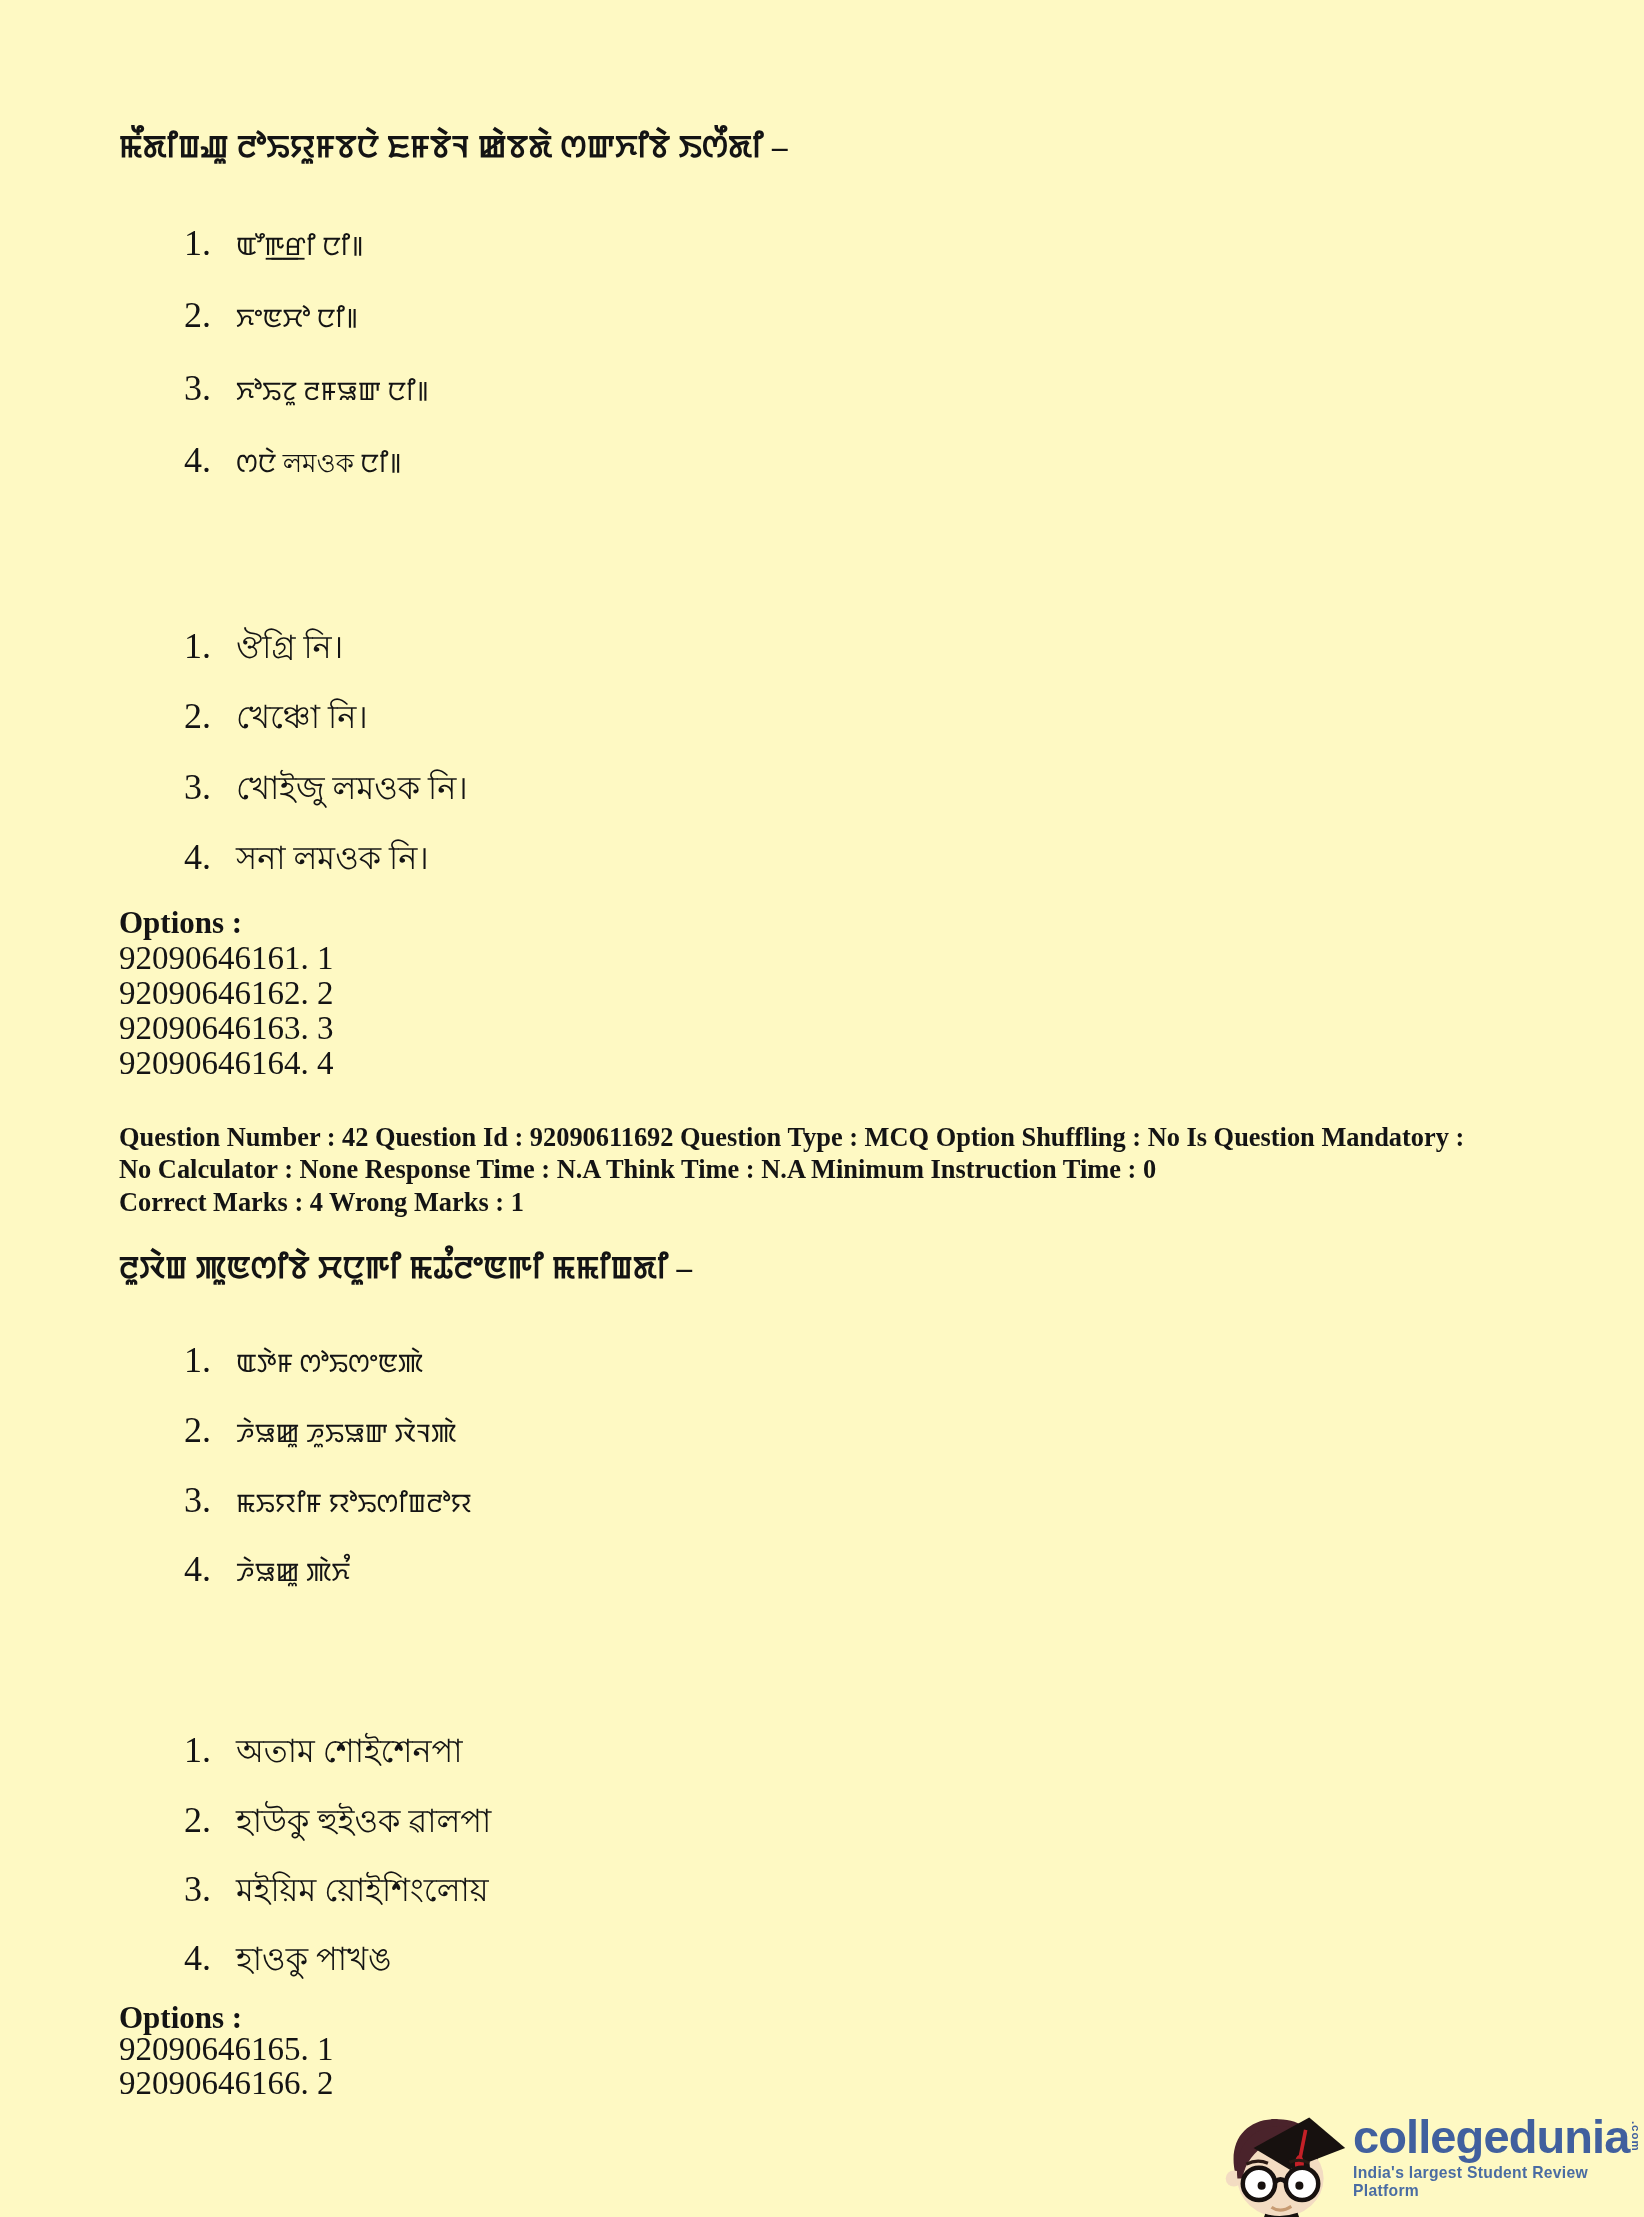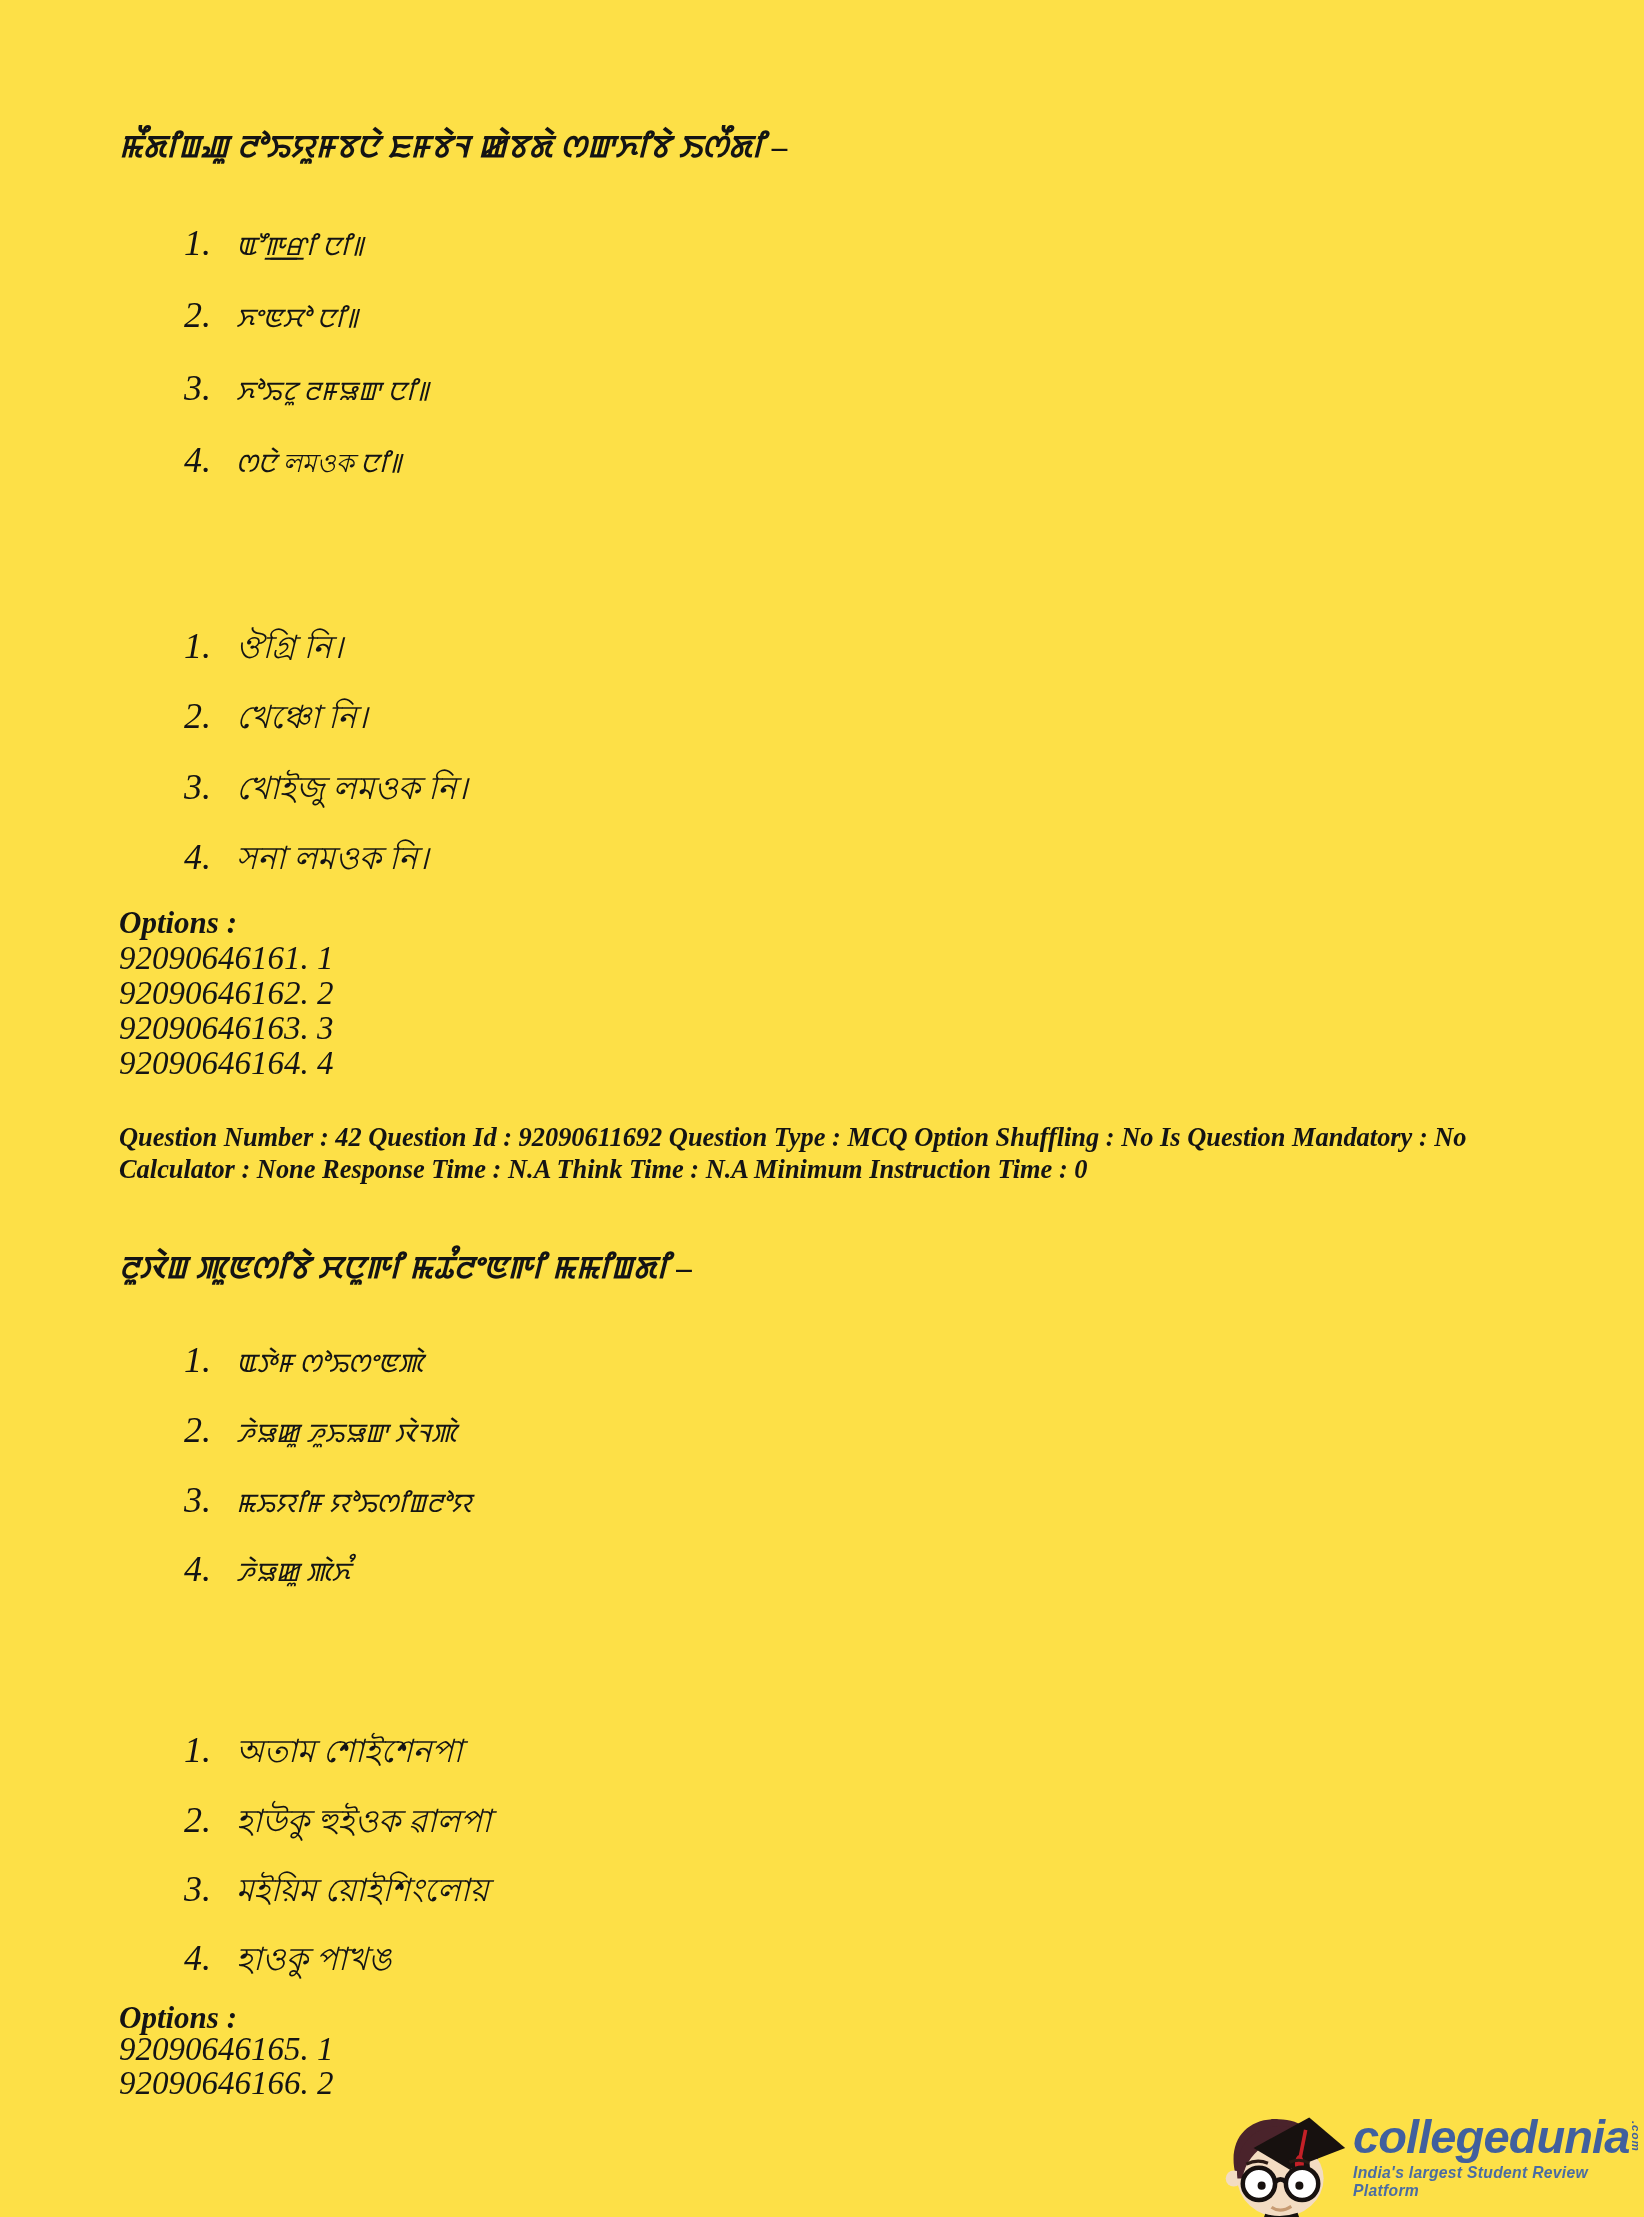--- a/index.html
+++ b/index.html
@@ -1,24 +1,23 @@
 <!DOCTYPE html>
 <html style="font-size:14.3px"><head>
 <meta charset="utf-8">
 <style>
   html,body{margin:0;padding:0;background:#ffffff;}
   .page{
     position:relative;
     width:1644px;
     height:2217px;
-    background:#fde047;
+    background:#fef9c3;
     overflow:hidden;
     font-family:"Liberation Serif", serif;
     color:#141414;
-    font-style:italic;
   }
   
   .h-mm{
     position:absolute; left:119px;
     font-size:31px; font-weight:700; letter-spacing:0.4px;
     white-space:nowrap;
   }
   .h-bn{
     position:absolute; left:119px;
     font-size:33px; font-weight:400;
@@ -121,20 +120,21 @@
     <span class="txt-bn">সনা লমওক নি।</span>
   </div>
 
   <div class="opts-label" style="top:905px">Options :</div>
   <div class="opt-id" style="top:940px">92090646161. 1</div>
   <div class="opt-id" style="top:975px">92090646162. 2</div>
   <div class="opt-id" style="top:1010px">92090646163. 3</div>
   <div class="opt-id" style="top:1045px">92090646164. 4</div>
 
   <div class="meta-par" style="top:1121px">Question Number : 42 Question Id : 92090611692 Question Type : MCQ Option Shuffling : No Is Question Mandatory : No Calculator : None Response Time : N.A Think Time : N.A Minimum Instruction Time : 0</div>
+  <div class="meta-par" style="top:1186px">Correct Marks : 4 Wrong Marks : 1</div>
 
   <div class="h-mm" style="top:1245px">ꯂꯨꯋꯥꯡ ꯄꯨꯟꯁꯤꯕꯥ ꯆꯅꯨꯒꯤ ꯃꯊꯪꯂꯦꯟꯒꯤ ꯃꯃꯤꯡꯗꯤ –</div>
 
   <div class="opt" style="top:1339px">
     <span class="num">1.</span>
     <span class="txt-mm">ꯑꯇꯥꯝ ꯁꯣꯢꯁꯦꯟꯄꯥ</span>
   </div>
   <div class="opt" style="top:1409px">
     <span class="num">2.</span>
     <span class="txt-mm">ꯍꯥꯎꯀꯨ ꯍꯨꯢꯎꯛ ꯋꯥꯜꯄꯥ</span>

